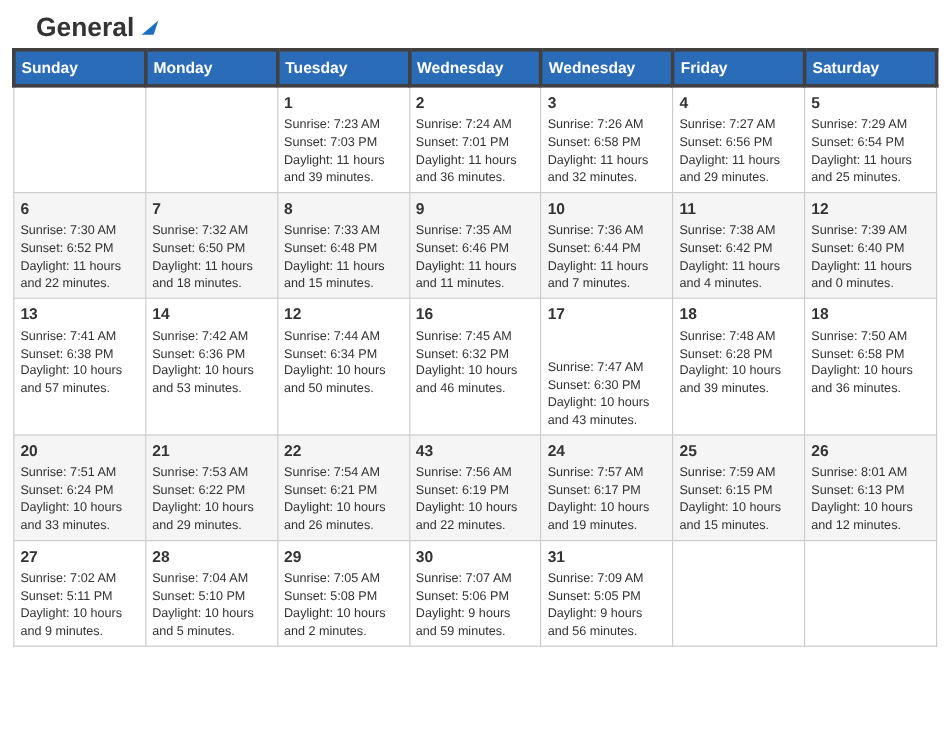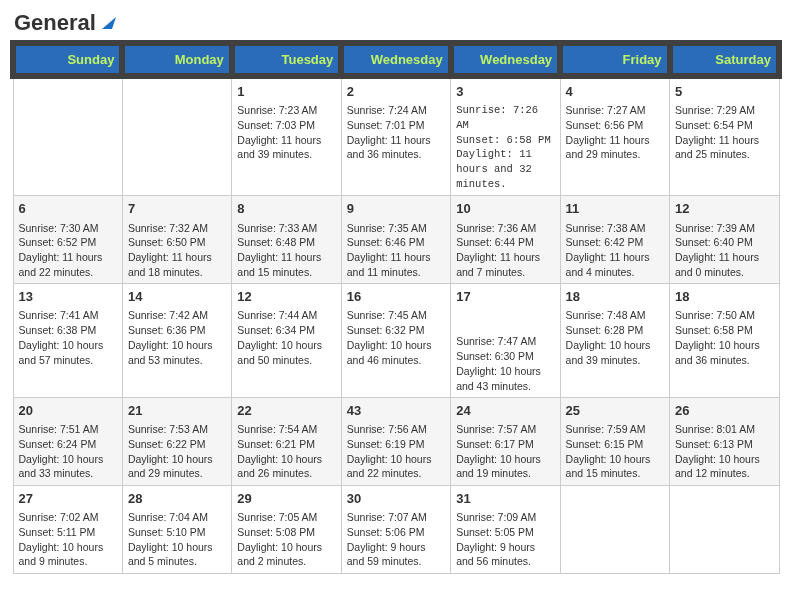--- a/index.html
+++ b/index.html
@@ -9,20 +9,21 @@
       width: 792px;
       min-height: 612px;
       padding: 10px;
     }
     .header {
       display: flex;
       justify-content: space-between;
       align-items: flex-end;
       margin-bottom: 8px;
       padding: 0 4px;
+      margin-left: 16px;
     }
     .logo {
       display: flex;
       flex-direction: column;
       align-items: flex-start;
     }
     .logo-line {
       display: flex;
       align-items: center;
     }
@@ -38,26 +39,26 @@
       font-size: 16px;
       color: #555;
     }
     table {
       width: 100%;
       border-collapse: collapse;
       font-size: 11px;
     }
     thead tr th {
       background-color: #2b6cb8;
-      color: #bef264;
-      text-align: right;
+      color: #ffffff;
+      text-align: left;
       padding: 6px 5px;
       font-size: 13px;
       font-weight: bold;
-      border: 6px solid #404040;
+      border: 3px solid #404040;
     }
     tbody tr td {
       border: 1px solid #ccc;
       vertical-align: top;
       padding: 4px 5px;
       width: 14.28%;
       min-height: 80px;
       color: #333;
       line-height: 1.4;
     }
@@ -123,21 +124,21 @@
 Daylight: 11 hours and 39 minutes.</div>
         </td>
         <td>
           <span class="day-num">2</span>
           <div class="day-info" style="white-space: pre-line;">Sunrise: 7:24 AM
 Sunset: 7:01 PM
 Daylight: 11 hours and 36 minutes.</div>
         </td>
         <td>
           <span class="day-num">3</span>
-          <div class="day-info" style="white-space: pre-line; font-family: Liberation Mono, monospace;">Sunrise: 7:26 AM
+          <div class="day-info" style="white-space: pre-line;">Sunrise: 7:26 AM
 Sunset: 6:58 PM
 Daylight: 11 hours and 32 minutes.</div>
         </td>
         <td>
           <span class="day-num">4</span>
           <div class="day-info" style="white-space: pre-line;">Sunrise: 7:27 AM
 Sunset: 6:56 PM
 Daylight: 11 hours and 29 minutes.</div>
         </td>
         <td>

